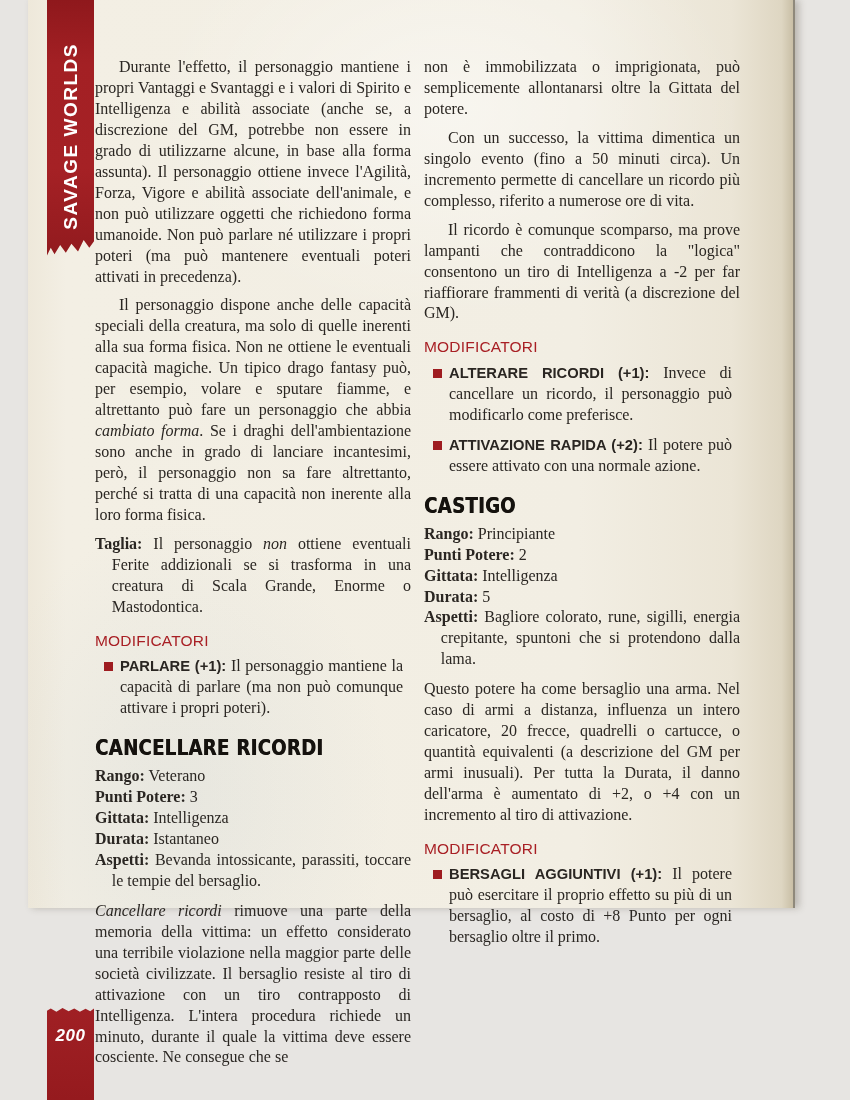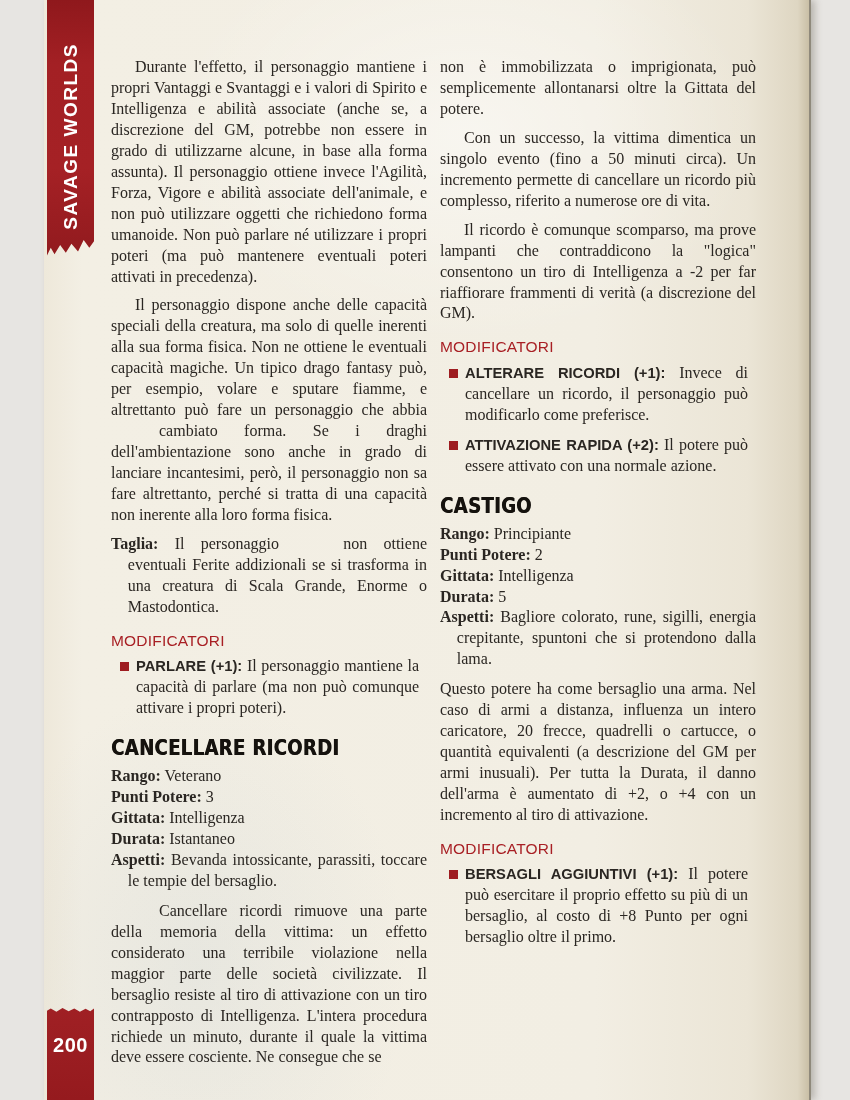--- a/index.html
+++ b/index.html
@@ -3,41 +3,41 @@
 <meta charset="utf-8">
 <style>
   html,body{margin:0;padding:0;}
   body{
     width:850px;height:1100px;overflow:hidden;position:relative;
     background:#e7e5e2;
     font-family:"Liberation Serif","DejaVu Serif",serif;
   }
   .stage{position:absolute;inset:0;}
   .page{
-    position:absolute;left:44px;top:0;width:765px;height:1100px;
+    position:absolute;left:28px;top:0;width:765px;height:908px;
     background:
       radial-gradient(ellipse 420px 300px at 55% 12%, rgba(255,255,255,.45), rgba(255,255,255,0) 70%),
       radial-gradient(ellipse 300px 400px at 20% 88%, rgba(185,198,205,.20), rgba(185,198,205,0) 70%),
       linear-gradient(90deg, #eee8da 0%, #f3efe4 5%, #f2eee3 72%, #ebe5d6 92%, #ded6c2 98.5%, #c9bfa6 100%),
       #f1ede2;
     border-right:2px solid #8f897b;
     box-shadow:4px 0 7px rgba(70,60,45,.28);
   }
   .col{
     position:absolute;top:57px;width:316px;
     color:#2a2622;font-size:16px;line-height:1.31;text-align:justify;
   }
   .col-left{left:67px;}
   .col-right{left:396px;}
   .para{margin:0 0 8px;}
   .para.indent{text-indent:1.5em;}
   .para.mt{margin-top:9px;}
   .stat{padding-left:1.05em;text-indent:-1.05em;margin:0;}
   .b{font-weight:bold;}
-  .i{margin-left:48px;}
+  .i{font-style:italic;}
   .sb{font-family:"Liberation Sans","DejaVu Sans",sans-serif;font-weight:800;font-size:0.92em;}
   .red-header{
     font-family:"Liberation Sans","DejaVu Sans",sans-serif;font-weight:400;
     font-size:15.5px;color:#a81f24;margin:13px 0 5px;letter-spacing:.2px;text-align:left;
   }
   .power-header{margin:15px 0 4px;text-align:left;}
   .ph-inner{
     display:inline-block;transform:scaleX(.84);transform-origin:0 60%;
     font-family:"DejaVu Sans","Liberation Sans",sans-serif;font-weight:800;
     font-size:21.5px;letter-spacing:.4px;color:#15120e;white-space:nowrap;
@@ -59,23 +59,23 @@
     padding-bottom:14px;
   }
   .pagenum{
     position:absolute;left:47px;top:1007px;width:47px;height:93px;
     background:linear-gradient(180deg,#a02024,#951a1e);
     clip-path:polygon(0 4%,8% 1.5%,20% 5%,33% 1%,46% 4.5%,58% 1.5%,70% 5%,82% 2%,92% 4.5%,100% 1.5%,100% 100%,0 100%);
     text-align:center;
     filter:drop-shadow(2px 0 2px rgba(60,40,30,.35));
   }
   .pagenum-text{
-    display:inline-block;margin-top:27px;color:#ffffff;
+    display:inline-block;margin-top:19px;color:#ffffff;
     font-family:"Liberation Sans","DejaVu Sans",sans-serif;font-weight:800;
-    font-size:20px;letter-spacing:.5px;
+    font-size:17px;letter-spacing:.5px;font-style:italic;
   }
 </style>
 </head>
 <body>
 
 <div class="stage">
   <div class="page">
     <div class="col col-left">
         <div class="para indent"><span>Durante l'effetto, il personaggio mantiene i propri Vantaggi e Svantaggi e i valori di Spirito e Intelligenza e abilità associate (anche se, a discrezione del GM, potrebbe non essere in grado di utilizzarne alcune, in base alla forma assunta). Il personaggio ottiene invece l'Agilità, Forza, Vigore e abilità associate dell'animale, e non può utilizzare oggetti che richiedono forma umanoide. Non può parlare né utilizzare i propri poteri (ma può mantenere eventuali poteri attivati in precedenza).</span></div>
         <div class="para indent"><span>Il personaggio dispone anche delle capacità speciali della creatura, ma solo di quelle inerenti alla sua forma fisica. Non ne ottiene le eventuali capacità magiche. Un tipico drago fantasy può, per esempio, volare e sputare fiamme, e altrettanto può fare un personaggio che abbia </span><span class="i">cambiato forma</span><span>. Se i draghi dell'ambientazione sono anche in grado di lanciare incantesimi, però, il personaggio non sa fare altrettanto, perché si tratta di una capacità non inerente alla loro forma fisica.</span></div>

